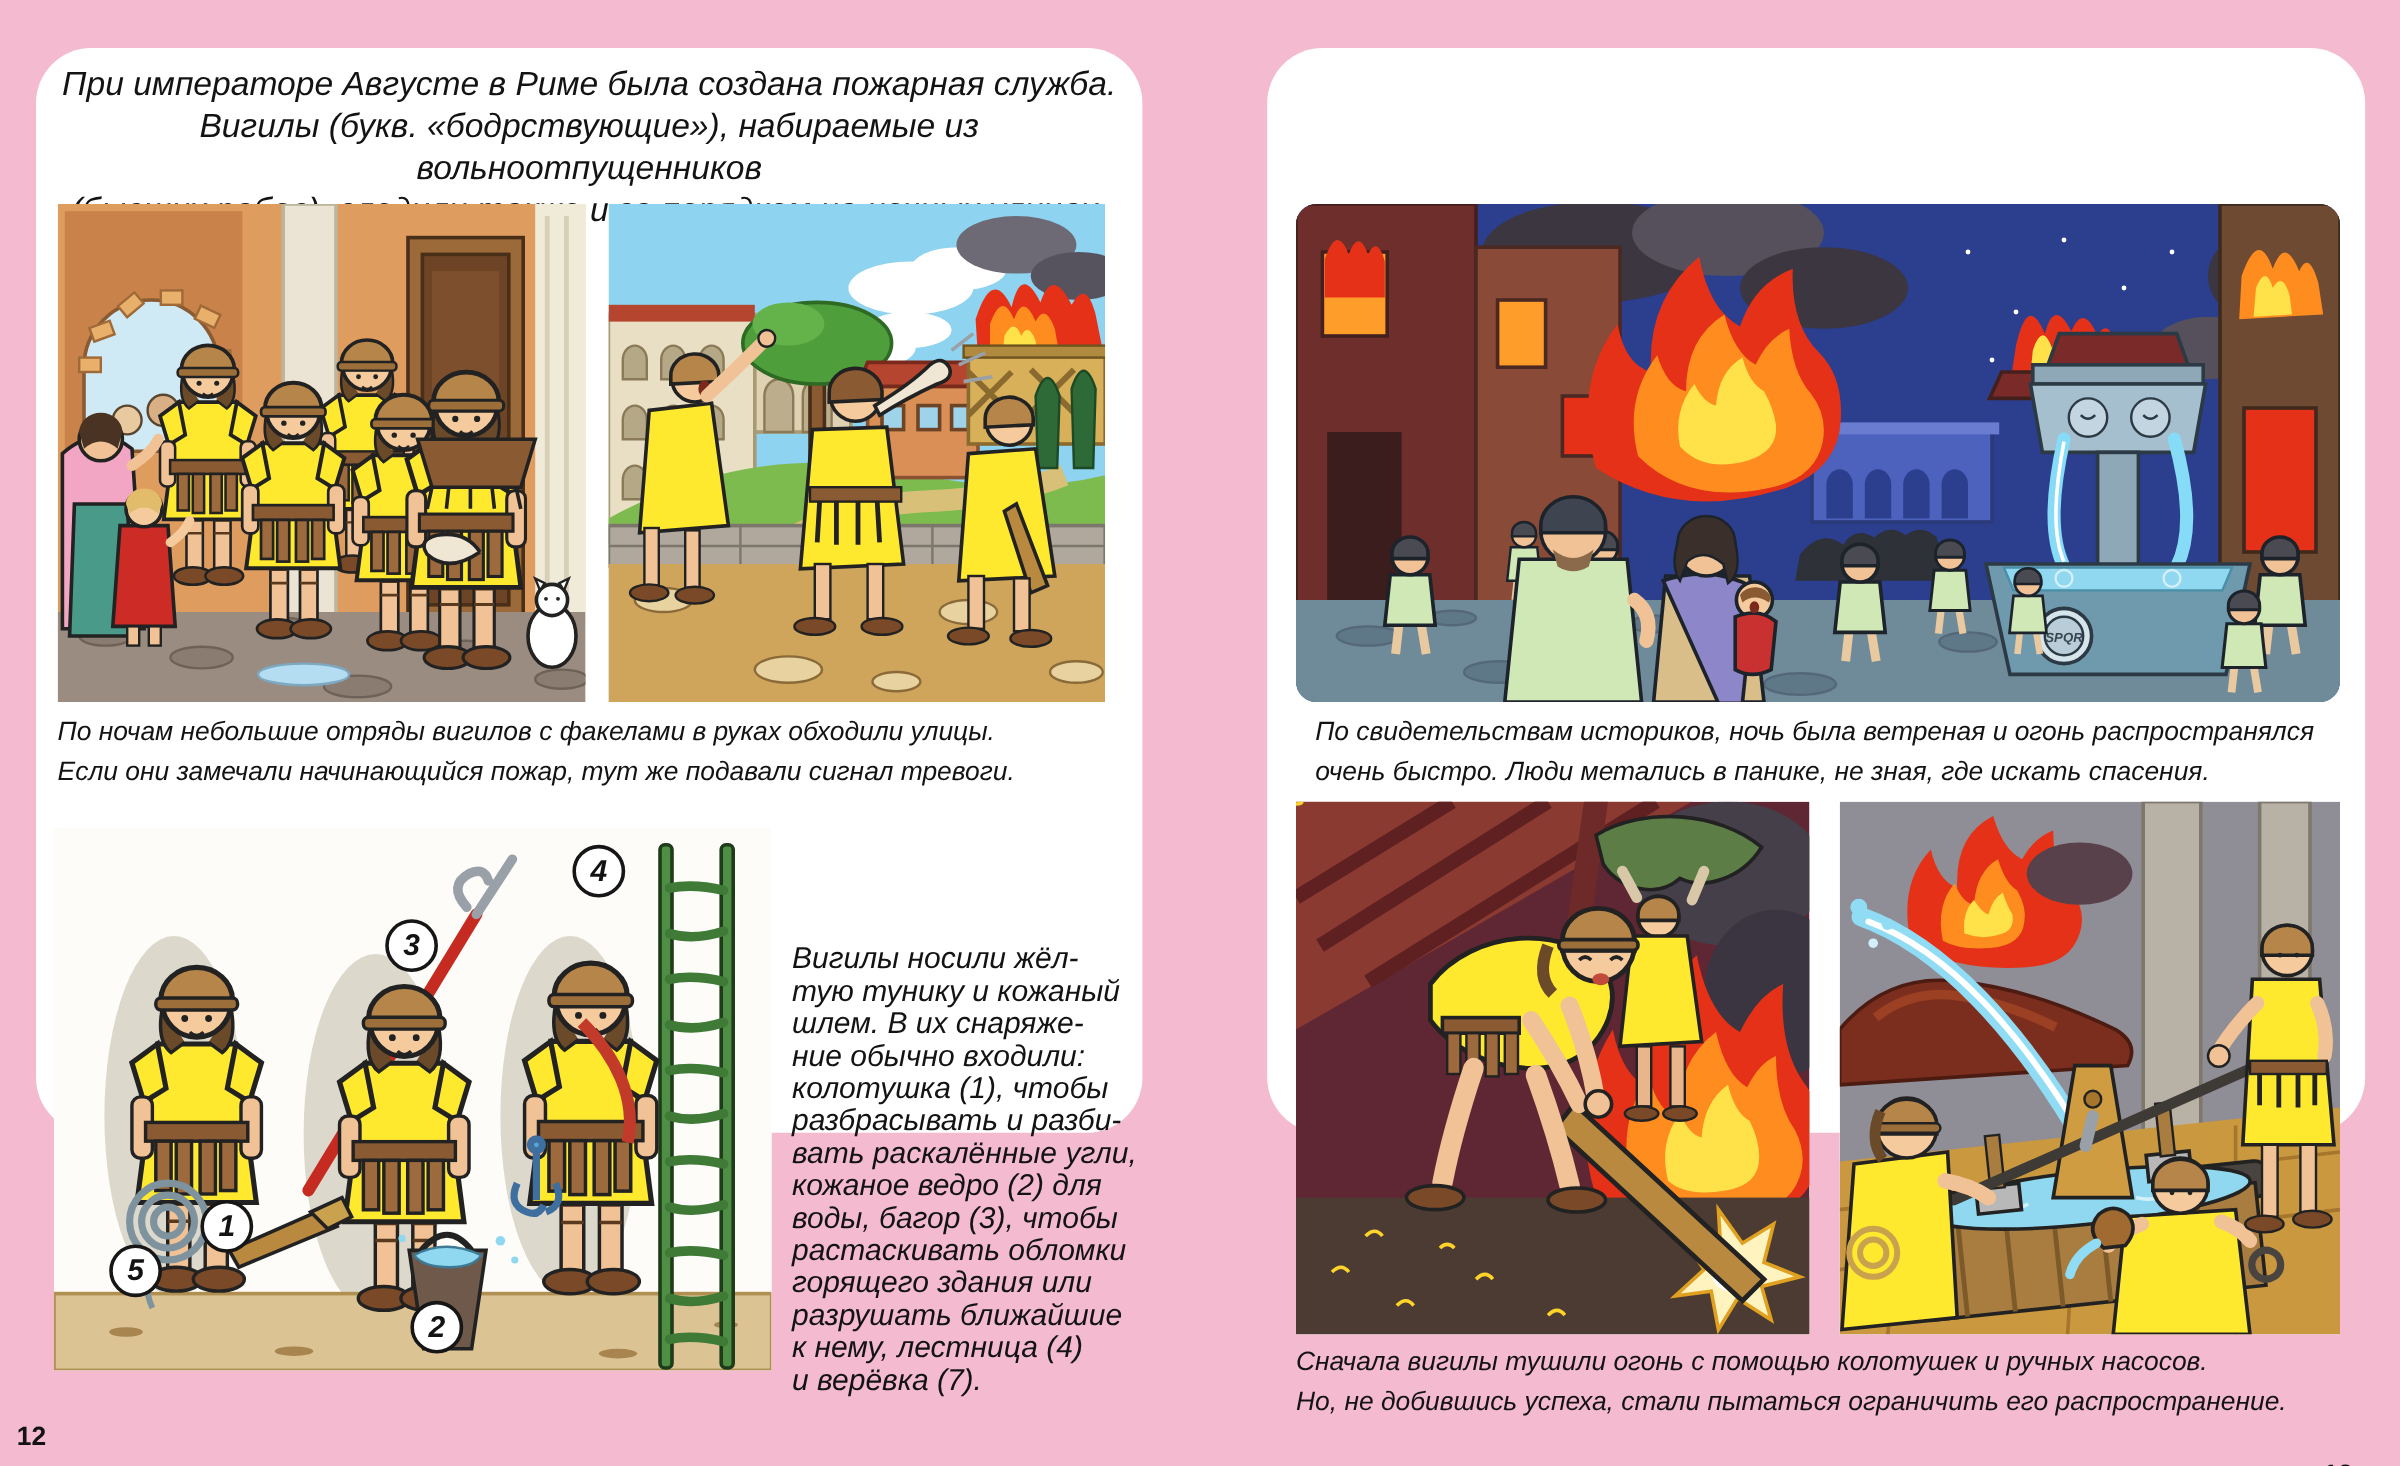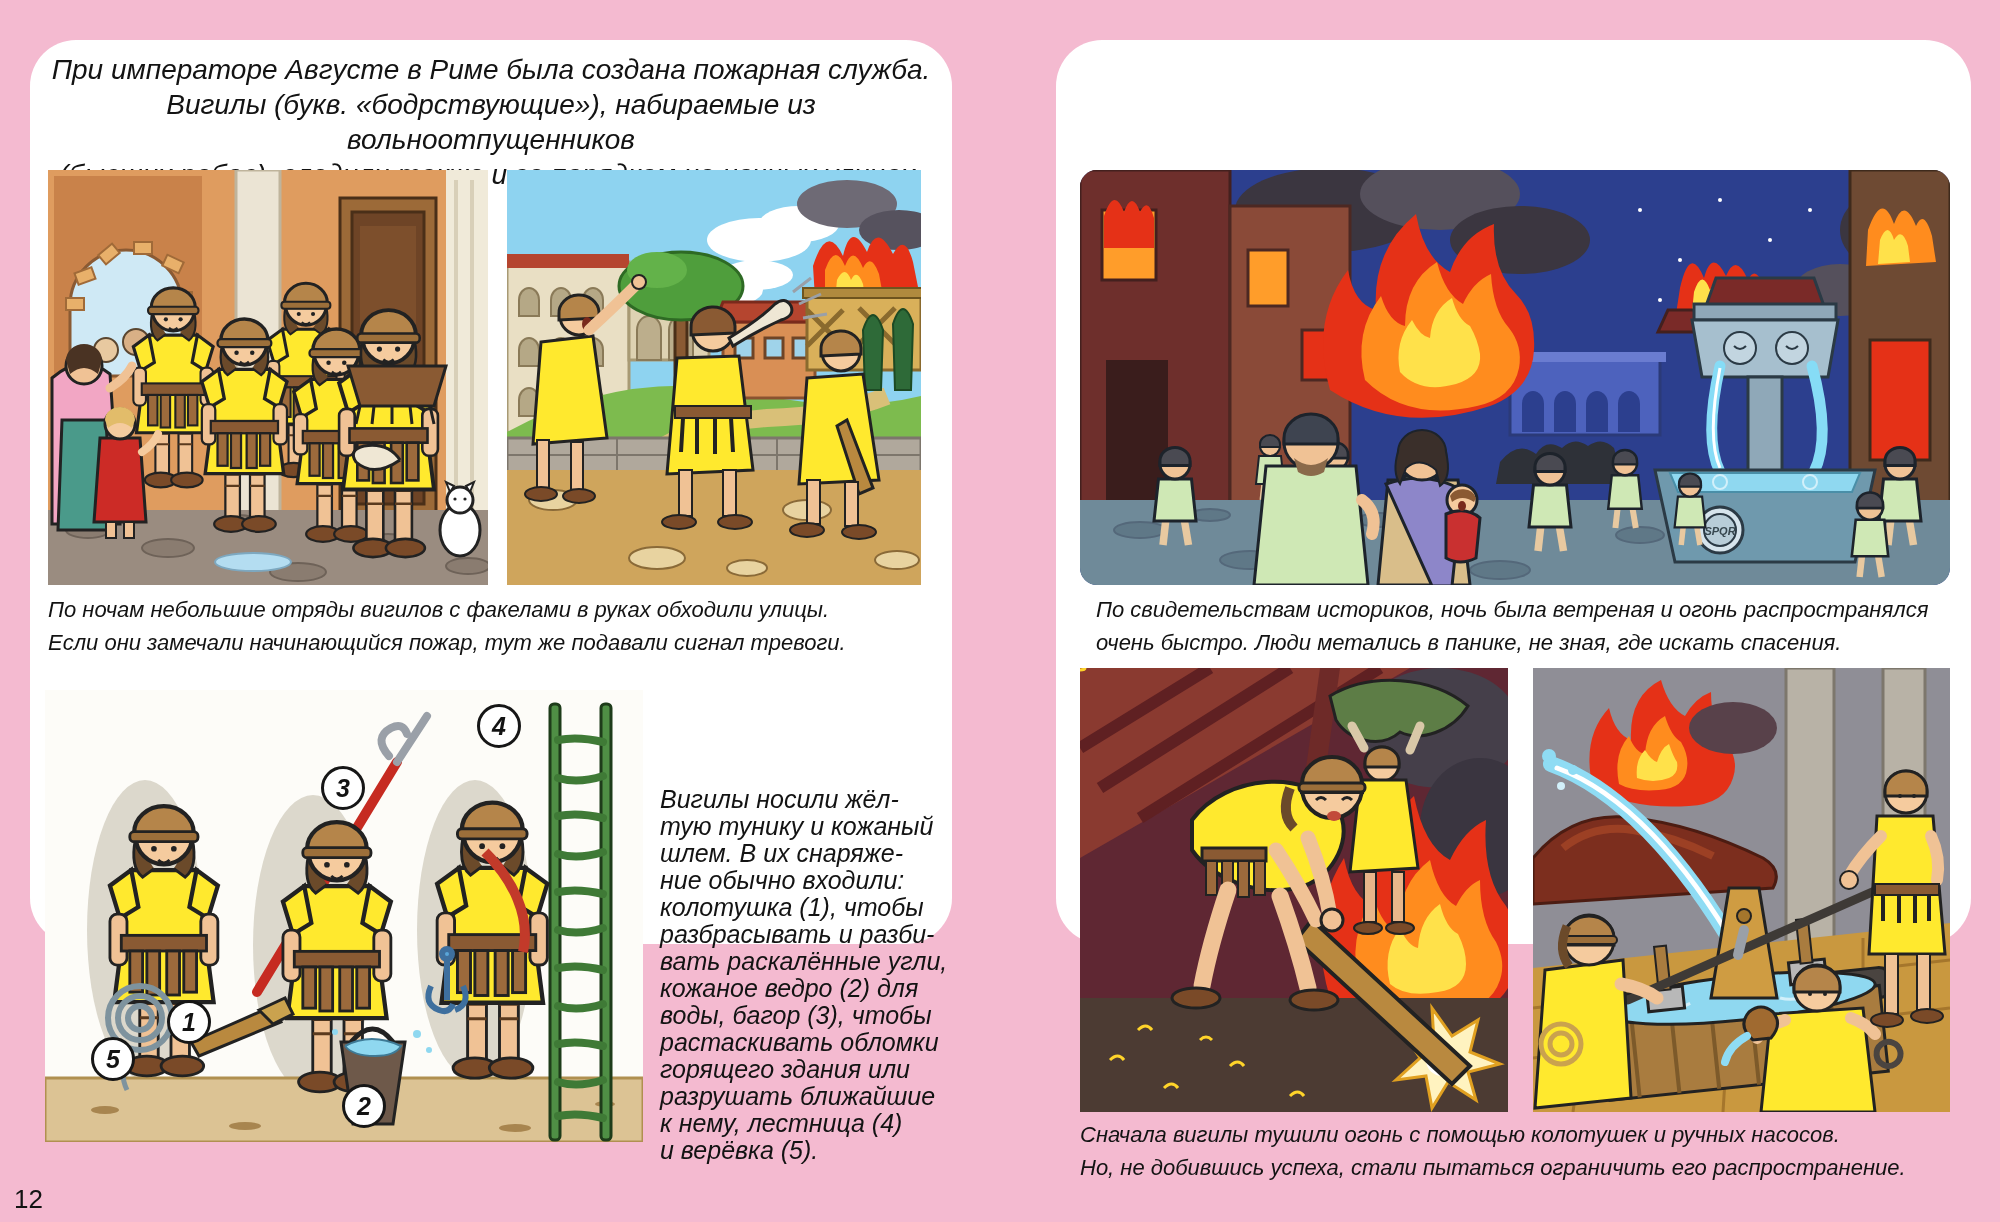--- a/index.html
+++ b/index.html
@@ -17,21 +17,21 @@
   .img svg{display:block;width:100%;height:100%;}
   .imgA{left:18px;top:130px;width:440px;height:415px;}
   .imgB{left:477px;top:130px;width:414px;height:415px;}
   .imgC{left:15px;top:650px;width:598px;height:452px;}
   .imgD{left:24px;top:130px;width:870px;height:415px;border-radius:17px;}
   .imgE{left:24px;top:628px;width:428px;height:444px;}
   .imgF{left:477px;top:628px;width:417px;height:444px;}
   .marker{position:absolute;width:38px;height:38px;border:3px solid #161616;border-radius:50%;
           background:#fff;display:flex;align-items:center;justify-content:center;
           font-weight:bold;font-size:25px;z-index:3;}
-  .pagenum{position:absolute;top:1184px;font-weight:normal;font-size:26px;}
+  .pagenum{position:absolute;top:1184px;font-weight:bold;font-size:22px;}
   .pagenum-left{left:14px;}
   .pagenum-right{left:1936px;margin-top:32px;}
 </style>
 </head>
 <body>
 
 <div class="spread">
 
   <div class="page page-left">
 
@@ -352,21 +352,21 @@
 ние обычно входили:
 колотушка (1), чтобы
 разбрасывать и разби-
 вать раскалённые угли,
 кожаное ведро (2) для
 воды, багор (3), чтобы
 растаскивать обломки
 горящего здания или
 разрушать ближайшие
 к нему, лестница (4)
-и верёвка (5).</div>
+и верёвка (7).</div>
   </div>
 
   <div class="page page-right">
 
 
 
     <div class="img imgD">
       <svg viewBox="0 0 870 415">
         <defs>
           <g id="pd" stroke="#1d232b" stroke-width="2">

